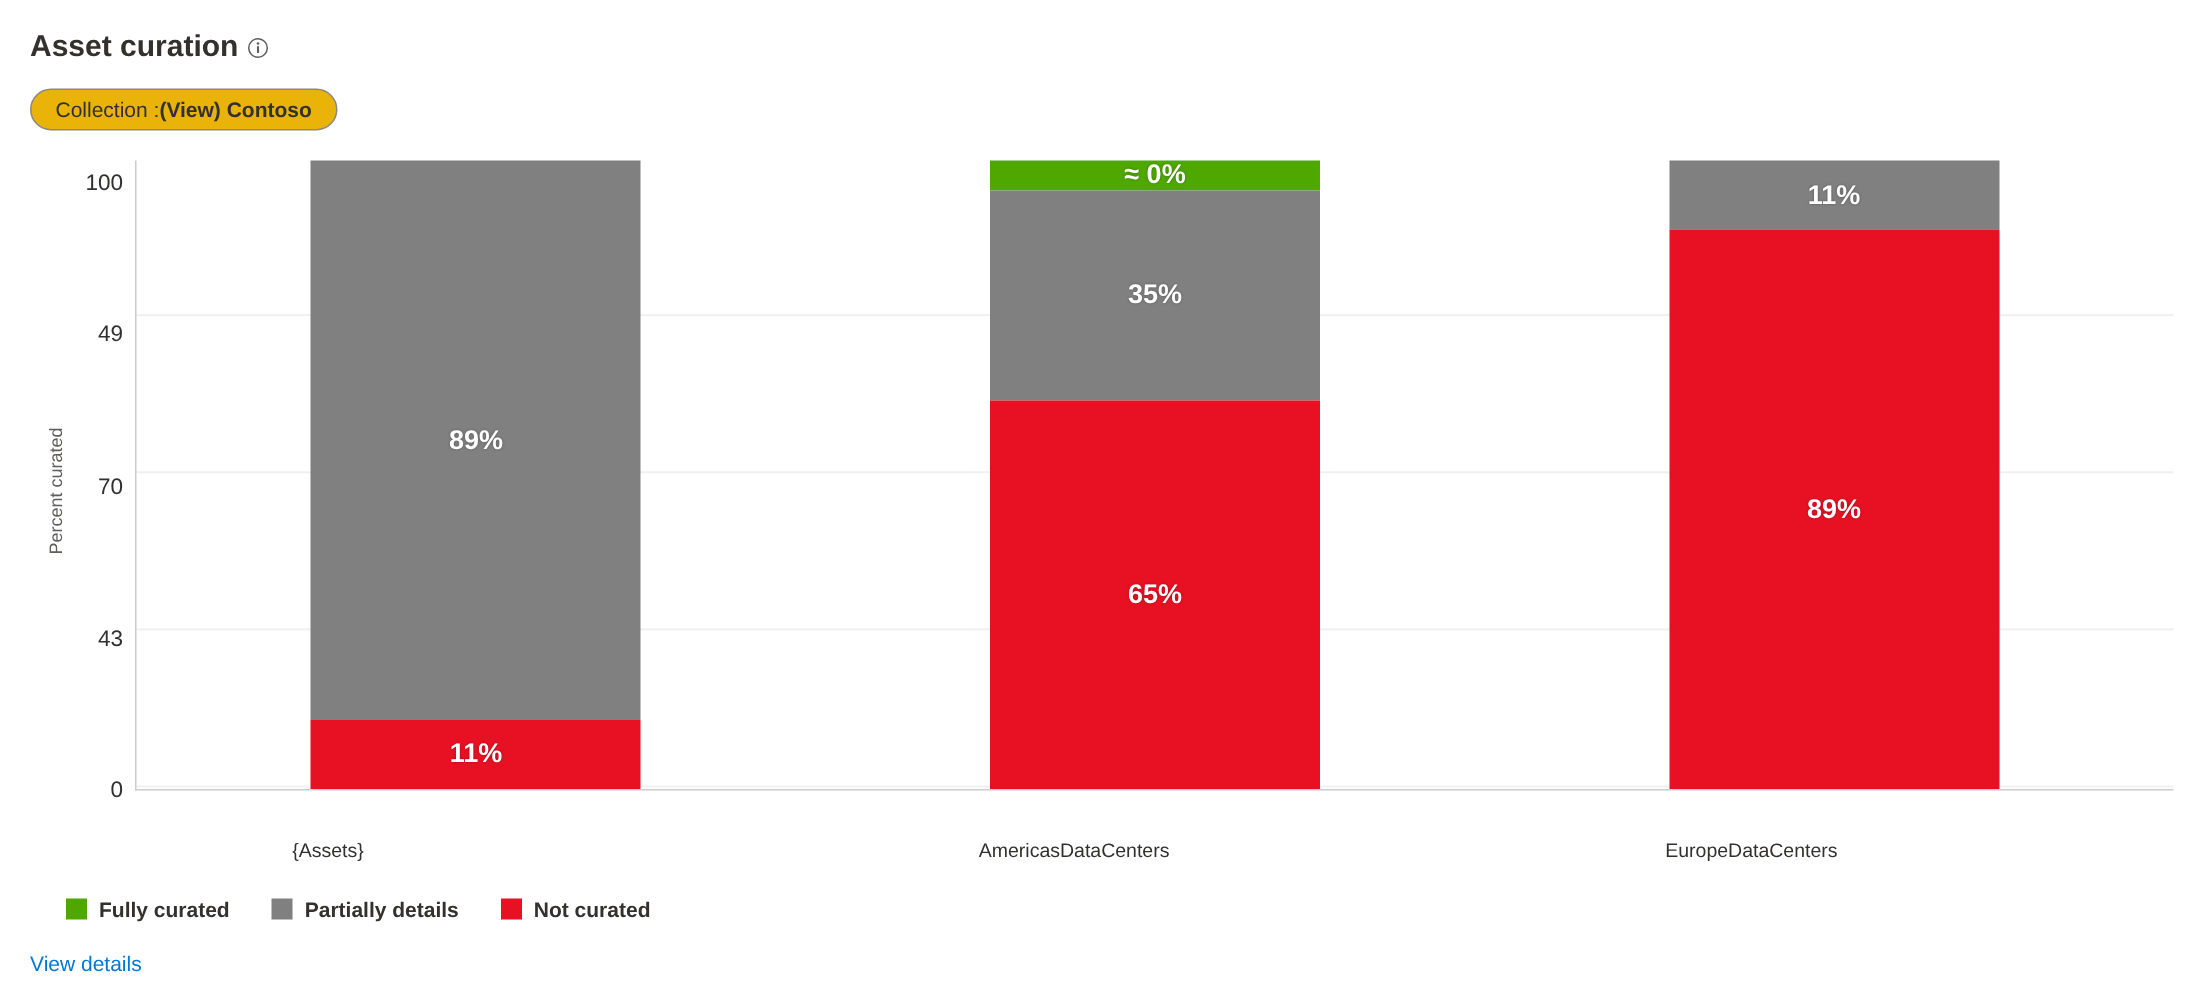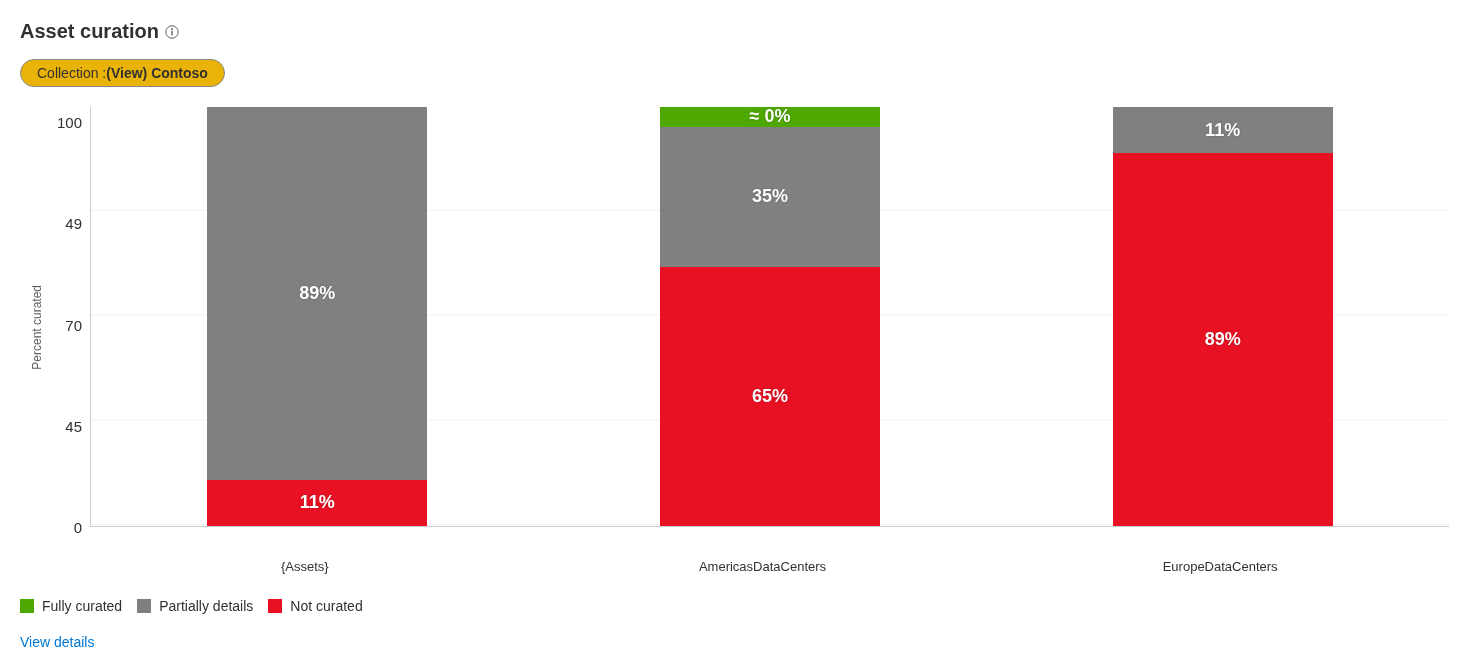--- a/index.html
+++ b/index.html
@@ -106,27 +106,28 @@
     .seg-partial { background: #808080; }
     .seg-not { background: #e81123; }
     .x-labels {
       margin-left: 56px;
       display: flex;
       justify-content: space-around;
       font-size: 13px;
       color: #323130;
       padding-top: 12px;
     }
-    .x-labels > div { width: 220px; text-align: center; }
+    .x-labels > div { width: 220px; }
     .legend {
       display: flex;
-      gap: 15px;
+      gap: 28px;
       margin-top: 24px;
-      font-size: 14px;
-      font-weight: 400;
+      margin-left: 24px;
+      font-size: 14px;
+      font-weight: 700;
     }
     .legend-item { display: flex; align-items: center; gap: 8px; }
     .swatch { width: 14px; height: 14px; }
     .view-details {
       margin-top: 20px;
       color: #0078d4;
       font-size: 14px;
       cursor: pointer;
       display: inline-block;
     }
@@ -151,21 +152,21 @@
   <span class="label">Collection : </span>
   <span class="value">(View) Contoso</span>
 </button>
 
 <div class="chart-area">
   <div class="y-axis-label">Percent curated</div>
   <div class="y-axis">
     <div class="y-tick">100</div>
     <div class="y-tick">49</div>
     <div class="y-tick">70</div>
-    <div class="y-tick">45</div>
+    <div class="y-tick">43</div>
     <div class="y-tick">0</div>
   </div>
   <div class="plot">
     <div class="bars-row" id="bars-row">
         <div class="bar-stack">
           <div class="seg seg-partial" style="height: 89%;">89%</div>
           <div class="seg seg-not" style="height: 11%;">11%</div>
         </div>
         <div class="bar-stack">
           <div class="seg seg-fully" style="height: 5%;">≈ 0%</div>

